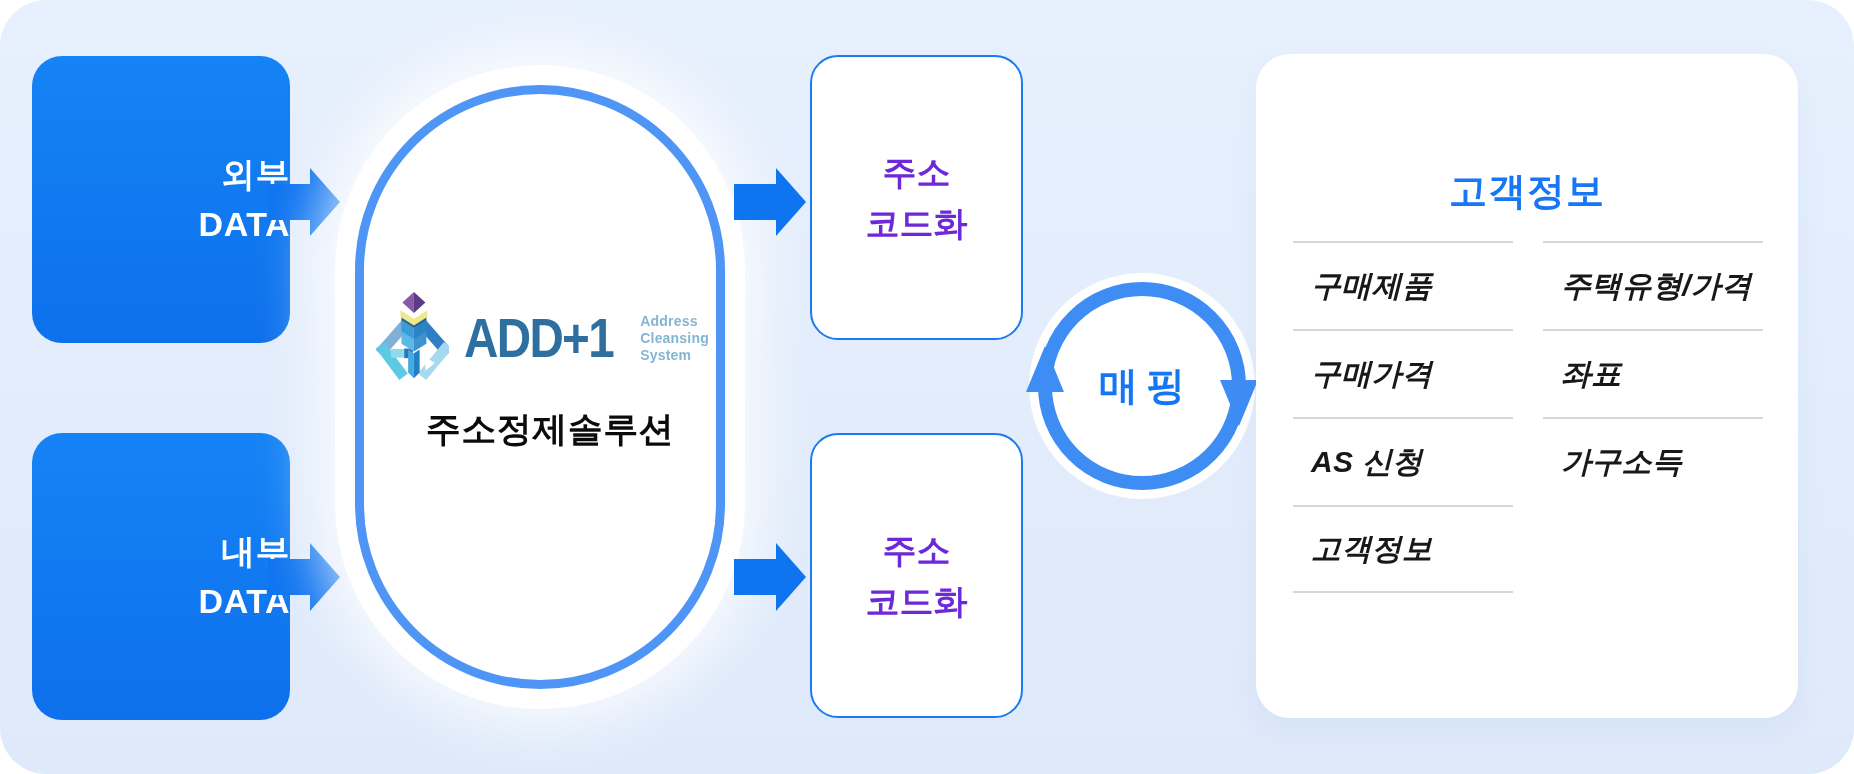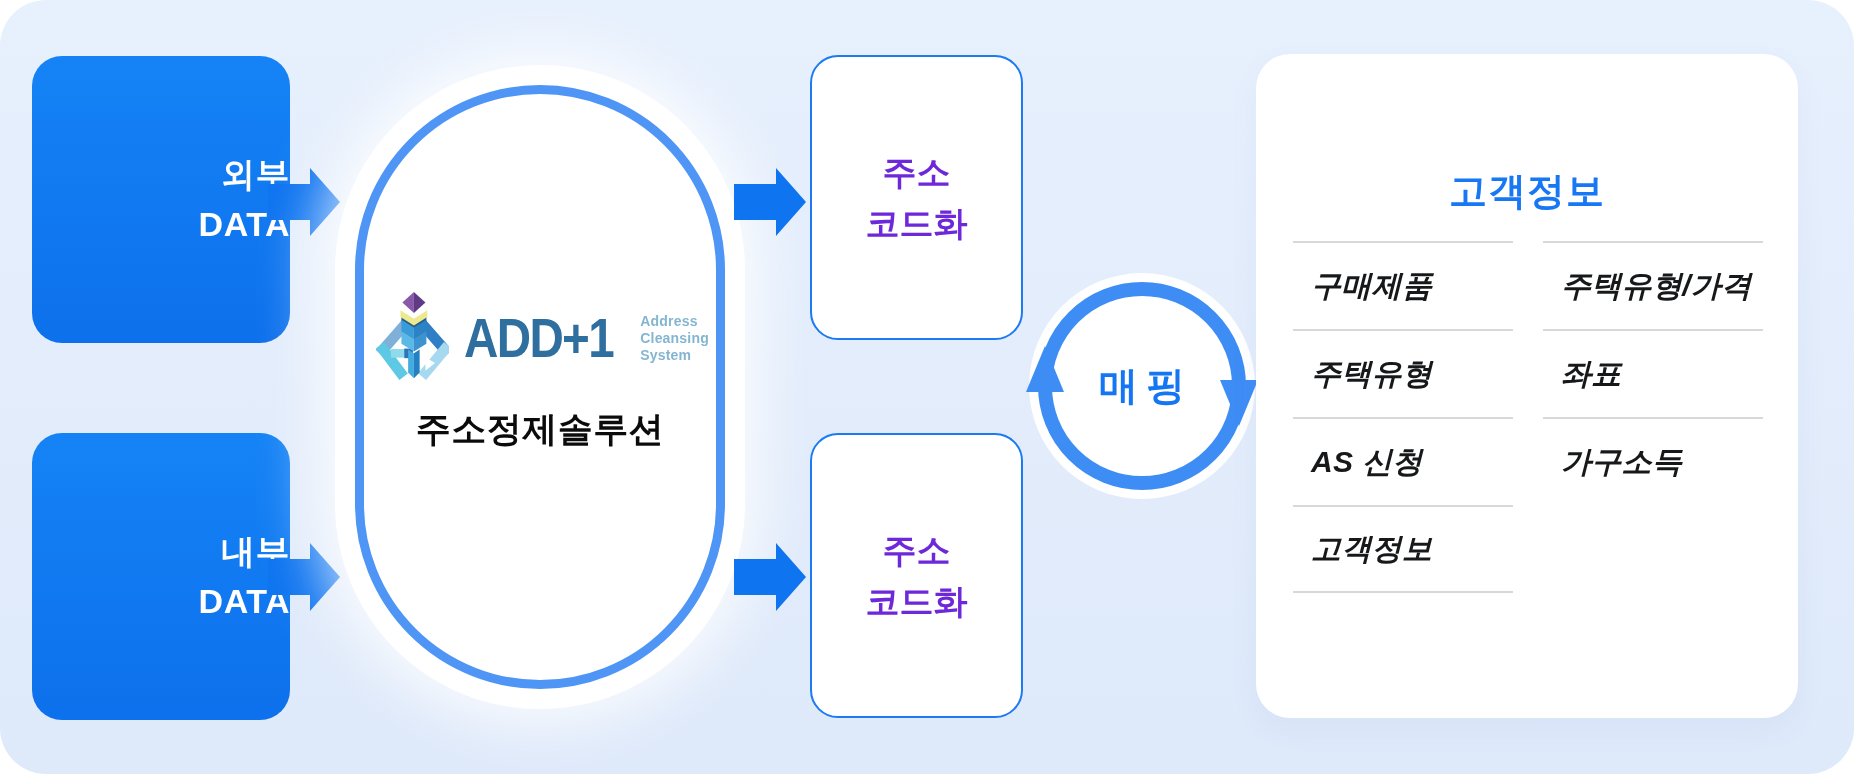--- a/index.html
+++ b/index.html
@@ -37,21 +37,21 @@
   .wordmark{
     font-size:56px;font-weight:800;color:#2f6f9f;letter-spacing:-2px;
     transform:scaleX(.85);transform-origin:left center;line-height:1;
   }
   .tagline{
     margin-left:-14px;
     font-size:14px;line-height:17px;font-weight:700;color:#84b5d1;letter-spacing:.2px;
   }
   .oval-label{
     position:absolute;top:312px;left:0;width:100%;text-align:center;
-    font-size:35px;font-weight:800;color:#0b0b0c;letter-spacing:.5px;
+    font-size:35px;font-weight:800;color:#0b0b0c;letter-spacing:.5px;padding-left:10px;
   }
   
   .codify-box{
     position:absolute;left:810px;width:213px;height:285px;box-sizing:border-box;
     background:#ffffff;border:2px solid #1c7af3;border-radius:28px;
     display:flex;flex-direction:column;align-items:center;justify-content:center;
     font-size:34px;font-weight:700;color:#6d28d9;line-height:1.5;text-align:center;
   }
   .codify-box.top{top:55px;}
   .codify-box.bottom{top:433px;}
@@ -168,21 +168,21 @@
 
       <polygon points="217,160 198,114 236,114" fill="#3e8df5"></polygon>
     </svg>
     <div class="mapping-label">매핑</div>
   </div>
 
   <div class="card">
     <div class="card-title">고객정보</div>
     <div class="info-grid">
       <div class="info-cell">구매제품</div>
-      <div class="info-cell">주택유형</div>
+      <div class="info-cell">구매가격</div>
       <div class="info-cell">AS 신청</div>
       <div class="info-cell">고객정보</div>
       <div class="info-cell">주택유형/가격</div>
       <div class="info-cell">좌표</div>
       <div class="info-cell">가구소득</div>
     </div>
   </div>
 
 </div>
 

